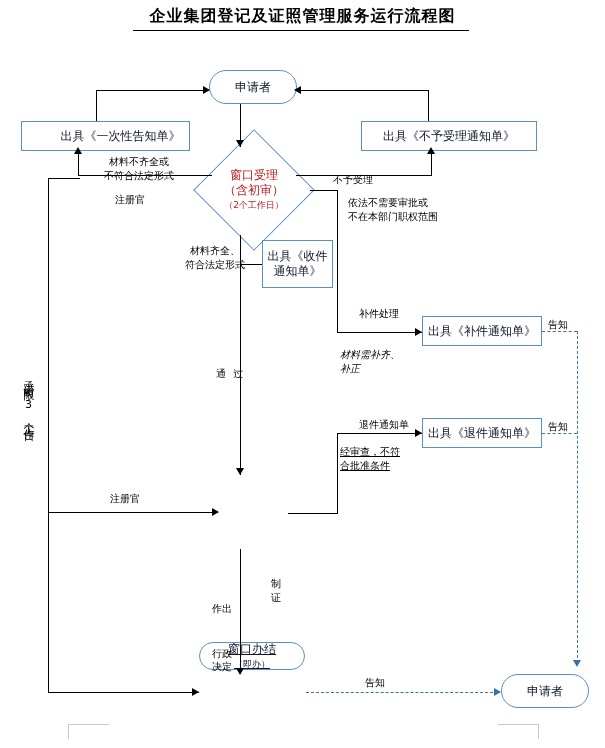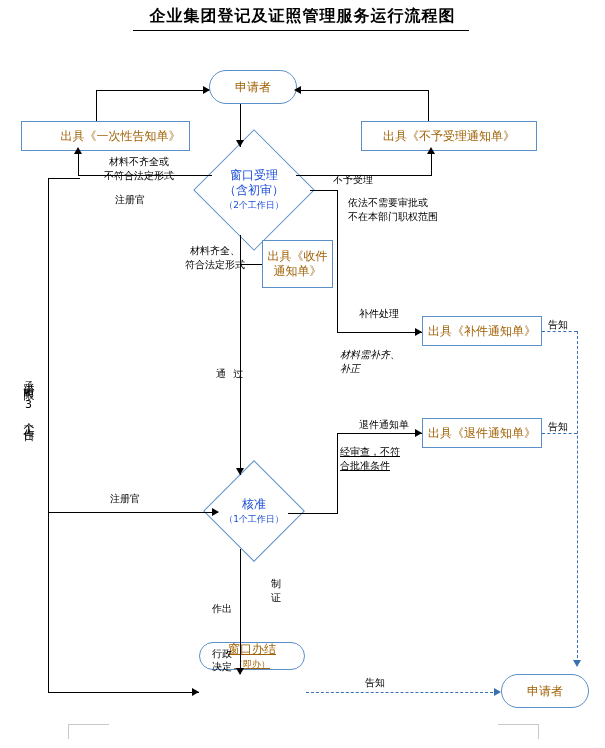--- a/index.html
+++ b/index.html
@@ -38,21 +38,21 @@
   .node {
     position: absolute;
     box-sizing: border-box;
     border: 1px solid #5b8fc9;
     background: #ffffff;
     display: flex;
     flex-direction: column;
     align-items: center;
     justify-content: center;
     text-align: center;
-    color: #a16207;
+    color: #0f172a;
     font-size: 12px;
     line-height: 1.25;
   }
   .node .sub {
     font-size: 9px;
     margin-top: 2px;
   }
   .node.round {
     border-radius: 18px;
   }
@@ -74,21 +74,21 @@
     position: absolute;
     left: 0; top: 0;
     width: 100%;
     height: 100%;
     display: flex;
     flex-direction: column;
     align-items: center;
     justify-content: center;
     text-align: center;
     font-size: 12px;
-    color: #1d4ed8;
+    color: #b91c1c;
     line-height: 1.25;
   }
   .diamond-label .sub {
     font-size: 9px;
     margin-top: 2px;
   }
   
   .ln {
     position: absolute;
     background: #000;
@@ -193,27 +193,20 @@
   </div>
 
   <div class="node" style="left:422px; top:316px; width:120px; height:30px;">
     <span>出具《补件通知单》</span>
   </div>
 
   <div class="node" style="left:422px; top:418px; width:120px; height:30px;">
     <span>出具《退件通知单》</span>
   </div>
 
-  <div class="diamond-wrap" style="left:190px; top:470px; width:128px; height:82px;">
-    <div class="diamond-shape" style="width:72px; height:72px; left:28px; top:5px;"></div>
-    <div class="diamond-label">
-      <span>核准</span>
-      <span class="sub">（1个工作日）</span>
-    </div>
-  </div>
 
   <div class="node round" style="left:199px; top:642px; width:106px; height:28px;text-decoration:underline;">
     <span>窗口办结</span>
     <span class="sub">（即办）</span>
   </div>
 
   <div class="node round" style="left:501px; top:674px; width:88px; height:34px;">
     <span>申请者</span>
   </div>
 

